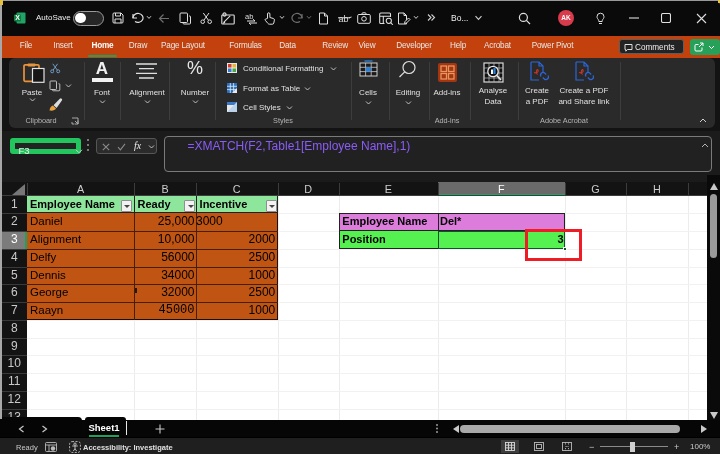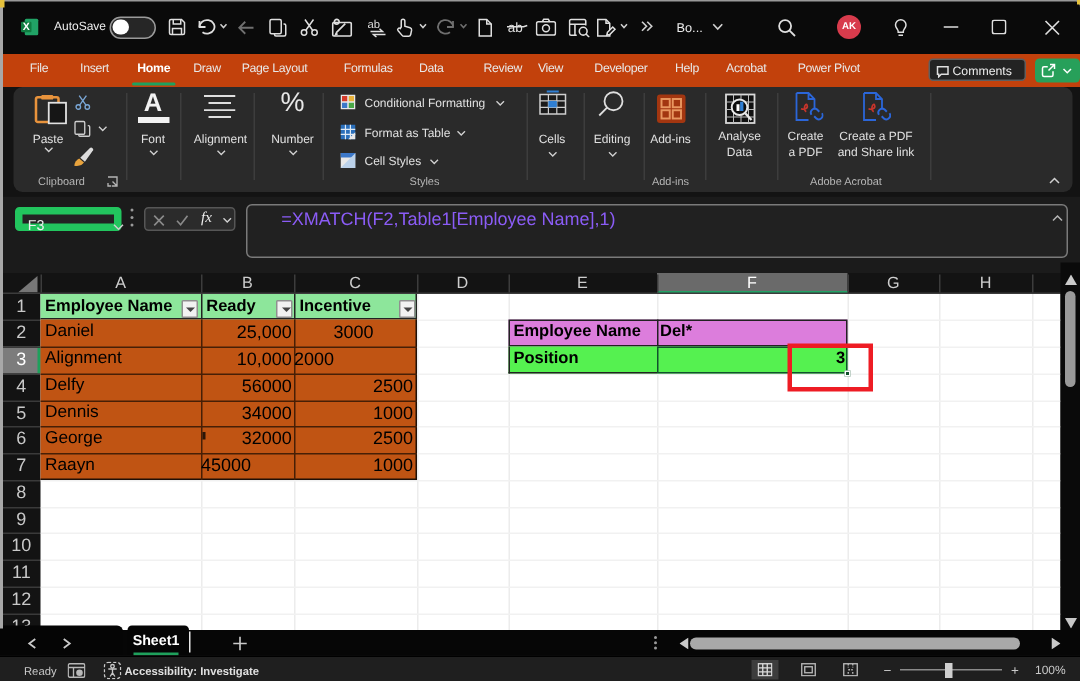--- a/index.html
+++ b/index.html
@@ -491,23 +491,23 @@
     <div class="cell" style="left:30px;top:49.5px;height:17.75px;line-height:17.75px;">Alignment</div>
     <div class="cell" style="left:30px;top:67.25px;height:17.75px;line-height:17.75px;">Delfy</div>
     <div class="cell" style="left:30px;top:85px;height:17.75px;line-height:17.75px;">Dennis</div>
     <div class="cell" style="left:30px;top:102.75px;height:17.75px;line-height:17.75px;">George</div>
     <div class="cell" style="left:30px;top:120.5px;height:17.75px;line-height:17.75px;">Raayn</div>
     <div class="cell num" style="left:134px;width:60.5px;text-align:right;top:31.75px;height:17.75px;line-height:17.75px;">25,000</div>
     <div class="cell num" style="left:134px;width:60.5px;text-align:right;top:49.5px;height:17.75px;line-height:17.75px;">10,000</div>
     <div class="cell num" style="left:134px;width:60.5px;text-align:right;top:67.25px;height:17.75px;line-height:17.75px;">56000</div>
     <div class="cell num" style="left:134px;width:60.5px;text-align:right;top:85px;height:17.75px;line-height:17.75px;">34000</div>
     <div class="cell num" style="left:134px;width:60.5px;text-align:right;top:102.75px;height:17.75px;line-height:17.75px;">32000</div>
-    <div class="cell num" style="left:134px;width:60.5px;text-align:left;top:120.5px;height:17.75px;line-height:17.75px;">45000</div>
-    <div class="cell num" style="left:196px;width:79.3px;text-align:center;top:31.75px;height:17.75px;line-height:17.75px;">3000</div>
-    <div class="cell num" style="left:196px;width:79.3px;text-align:left;top:49.5px;height:17.75px;line-height:17.75px;">2000</div>
+    <div class="cell num" style="left:134px;width:60.5px;text-align:right;top:120.5px;height:17.75px;line-height:17.75px;font-family:Liberation Mono, monospace;">45000</div>
+    <div class="cell num" style="left:196px;width:79.3px;text-align:left;top:31.75px;height:17.75px;line-height:17.75px;">3000</div>
+    <div class="cell num" style="left:196px;width:79.3px;text-align:right;top:49.5px;height:17.75px;line-height:17.75px;">2000</div>
     <div class="cell num" style="left:196px;width:79.3px;text-align:right;top:67.25px;height:17.75px;line-height:17.75px;">2500</div>
     <div class="cell num" style="left:196px;width:79.3px;text-align:right;top:85px;height:17.75px;line-height:17.75px;">1000</div>
     <div class="cell num" style="left:196px;width:79.3px;text-align:right;top:102.75px;height:17.75px;line-height:17.75px;">2500</div>
     <div class="cell num" style="left:196px;width:79.3px;text-align:right;top:120.5px;height:17.75px;line-height:17.75px;">1000</div>
     <div class="ab" style="left:135px;top:106.5px;width:1.5px;height:5px;background:#2a1507;"></div>
 
     <div class="ab" style="left:339px;top:31.75px;width:226px;height:17.75px;background:#dc7ddc;border:1px solid #222;"></div>
     <div class="ab" style="left:437.5px;top:31.75px;width:1px;height:17.75px;background:#222;"></div>
     <div class="cell cb" style="left:342.3px;top:31.75px;height:17.75px;line-height:17.75px;">Employee Name</div>
     <div class="cell cb" style="left:440px;top:31.75px;height:17.75px;line-height:17.75px;">Del*</div>

